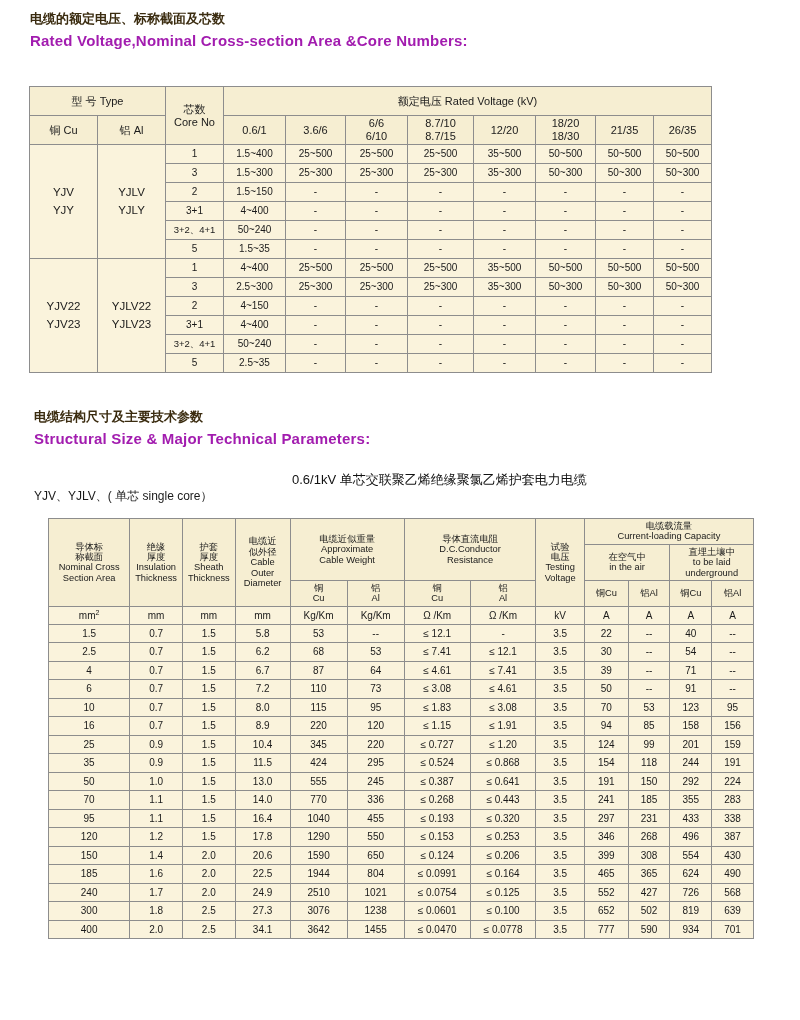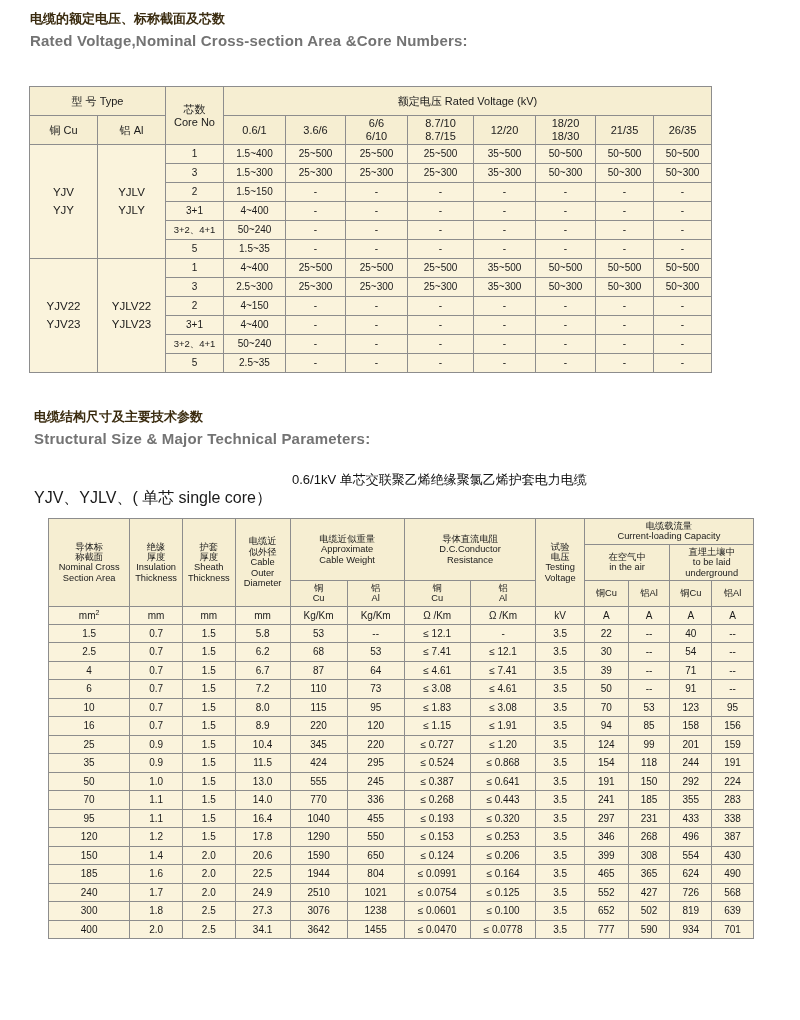--- a/index.html
+++ b/index.html
@@ -26,21 +26,21 @@
   
   .sec-title-cn {
     font-size: 13px;
     font-weight: bold;
     color: #3b2c10;
     margin: 0 0 4px 0;
   }
   .sec-title-en {
     font-size: 15px;
     font-weight: bold;
-    color: #737373;
+    color: #a21caf;
     margin: 0;
     letter-spacing: .2px;
   }
   #section1-head { position: absolute; left: 30px; top: 10px; }
   #section2-head { position: absolute; left: 34px; top: 408px; }
 
   
   table {
     border-collapse: collapse;
     table-layout: fixed;
@@ -76,21 +76,21 @@
     left: 34px;
     top: 468px;
     width: 740px;
     font-size: 11.5px;
   }
   #sec2-sub .left {
     position: absolute;
     left: 0;
     top: 20px;
     font-weight: normal;
-    font-size: 16px;
+    font-size: 12px;
     color: #1a1a1a;
   }
   #sec2-sub .right {
     position: absolute;
     left: 258px;
     top: 0;
     font-weight: normal;
     font-size: 13px;
     line-height: 1.9;
     color: #111;

